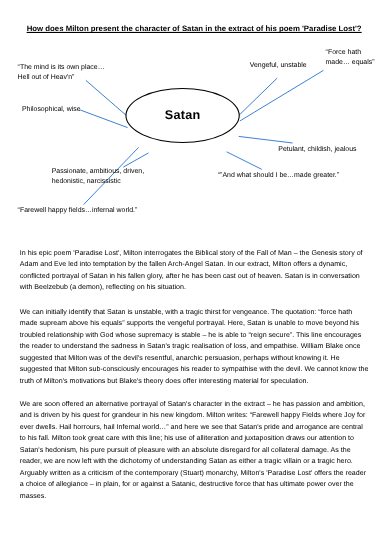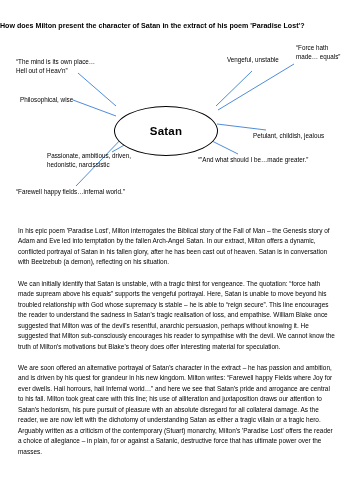--- a/index.html
+++ b/index.html
@@ -20,42 +20,44 @@
     width: 353px;
     height: 500px;
     box-sizing: border-box;
     padding: 0;
   }
   .title {
     position: absolute;
     left: 0;
     right: 0;
     top: 22px;
+    text-align: center;
     font-size: 7.1px;
     font-weight: bold;
+    text-decoration: underline;
     line-height: 1.3;
   }
 
   
   .mindmap {
     position: absolute;
     left: 0;
     top: 40px;
     width: 353px;
     height: 178px;
   }
   .mindmap svg {
     position: absolute;
     left: 0;
     top: 0;
   }
   .node-center {
     position: absolute;
     left: 114px;
-    top: 66px;
+    top: 40px;
     width: 104px;
     height: 50px;
     border: 1px solid #000;
     border-radius: 50%;
     display: flex;
     align-items: center;
     justify-content: center;
     background: #ffffff;
     box-sizing: border-box;
   }

